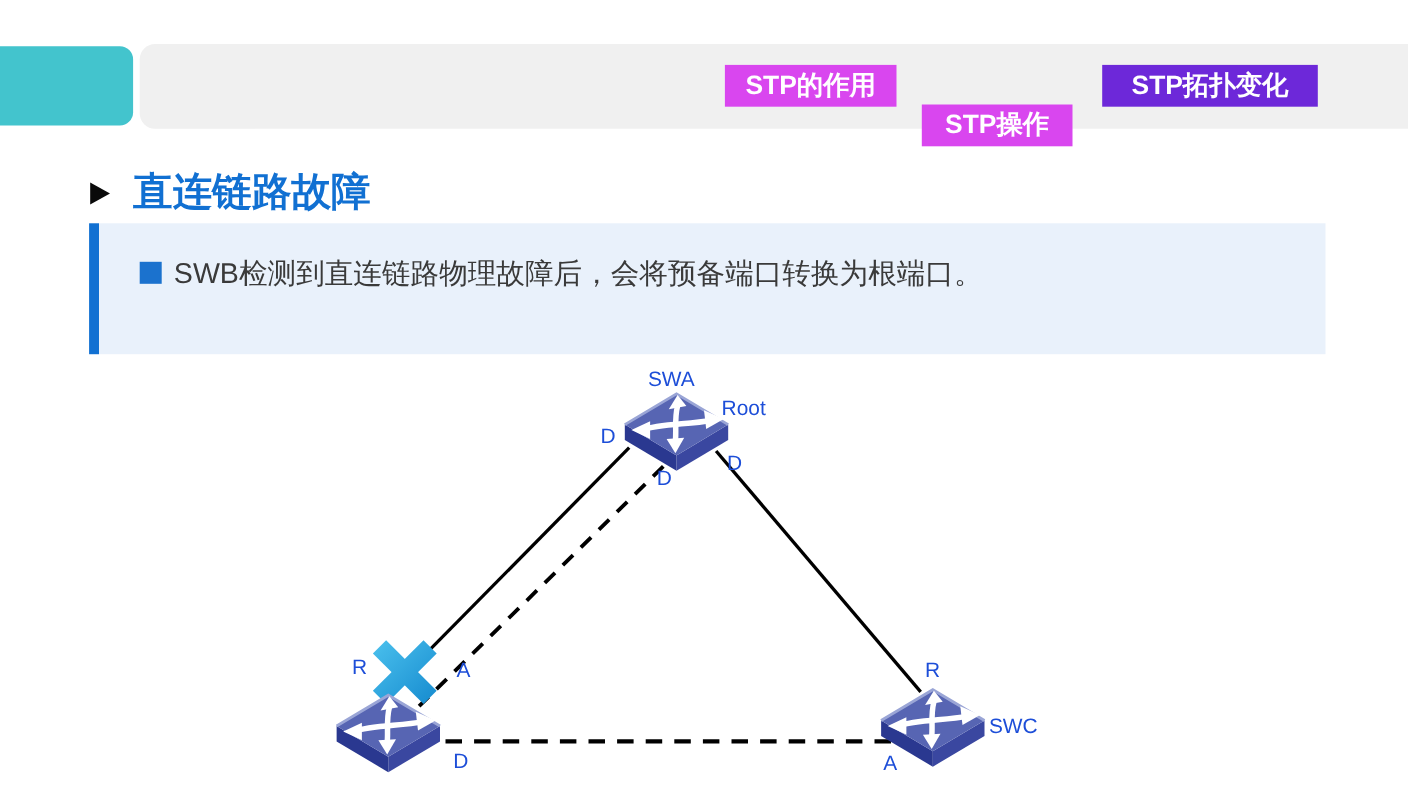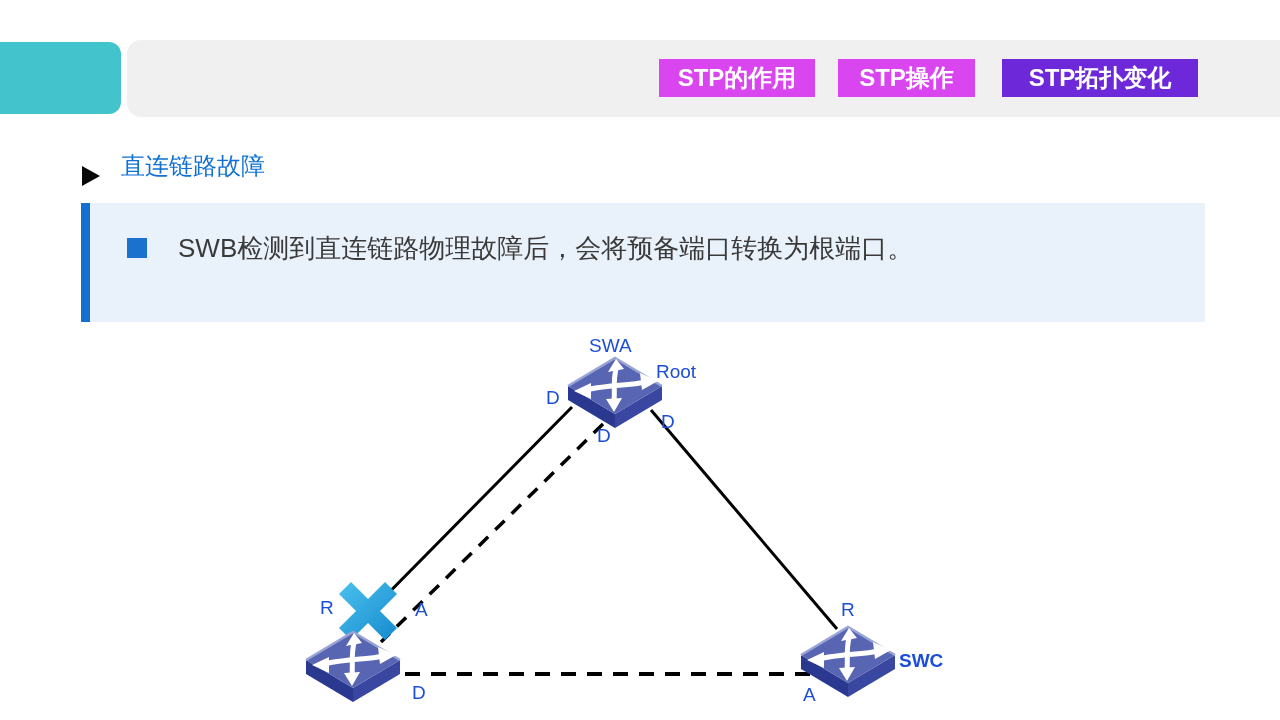--- a/index.html
+++ b/index.html
@@ -11,32 +11,32 @@
               background:#F0F0F0;border-radius:14px 0 0 14px;}
   .accent-block{position:absolute;left:0;top:42px;width:121px;height:72px;
                 background:#43C4CD;border-radius:0 12px 12px 0;}
   .page-title{position:absolute;left:166px;top:40px;height:77px;line-height:77px;
               font-size:42px;font-weight:700;color:#3C3C3C;letter-spacing:1px;}
   .nav-btn{position:absolute;top:59px;height:38px;line-height:38px;text-align:center;
            color:#ffffff;font-size:24px;font-weight:700;cursor:pointer;}
   .nav-btn.navy{background:#d946ef;}
   .nav-btn.cyan{background:#6d28d9;}
   .nav-btn.b1{left:659px;width:156px;}
-  .nav-btn.b2{left:838px;width:137px;}
+  .nav-btn.b2{left:838px;width:137px;margin-top:36px;}
   .nav-btn.b3{left:1002px;width:196px;}
 
   
   .tri{position:absolute;left:82px;top:166px;width:0;height:0;
        border-left:18px solid #0a0a0a;border-top:10px solid transparent;border-bottom:10px solid transparent;}
-  .section-title{position:absolute;left:121px;top:150px;font-size:24px;font-weight:400;color:#1170D2;}
+  .section-title{position:absolute;left:121px;top:150px;font-size:36px;font-weight:700;color:#1170D2;}
 
   
   .callout{position:absolute;left:81px;top:203px;width:1124px;height:119px;
            background:#E9F1FB;border-left:9px solid #1170D2;box-sizing:border-box;}
-  .b-row{position:absolute;left:127px;display:flex;align-items:flex-start;gap:20px;}
+  .b-row{position:absolute;left:127px;display:flex;align-items:flex-start;}
   .b-row.r1{top:231px;}
   .b-row.r2{top:276px;}
   .sq{flex:0 0 auto;width:20px;height:20px;background:#1B72CE;margin:7px 11px 0 0;}
   .b-text{font-size:26px;color:#3A3A3A;white-space:nowrap;}
 
   
   .diagram-svg{position:absolute;left:0;top:0;width:1280px;height:720px;}
   .switch{position:absolute;width:98px;height:78px;}
   .sw-a{left:566px;top:356px;}
   .sw-b{left:304px;top:630px;}
@@ -109,17 +109,17 @@
   <div class="dlabel" style="left:589px;top:335px;">SWA</div>
   <div class="dlabel" style="left:656px;top:361px;">Root</div>
   <div class="dlabel" style="left:546px;top:387px;">D</div>
   <div class="dlabel" style="left:597px;top:425px;">D</div>
   <div class="dlabel" style="left:661px;top:411px;">D</div>
   <div class="dlabel" style="left:320px;top:597px;">R</div>
   <div class="dlabel" style="left:415px;top:599px;">A</div>
   <div class="dlabel" style="left:250px;top:688px;margin-top:44px;">SWB</div>
   <div class="dlabel" style="left:412px;top:682px;">D</div>
   <div class="dlabel" style="left:841px;top:599px;">R</div>
-  <div class="dlabel" style="left:899px;top:650px;font-weight:bold;">SWC</div>
+  <div class="dlabel" style="left:899px;top:650px;">SWC</div>
   <div class="dlabel" style="left:803px;top:684px;">A</div>
 
 
 </div>
 
 </body></html>

